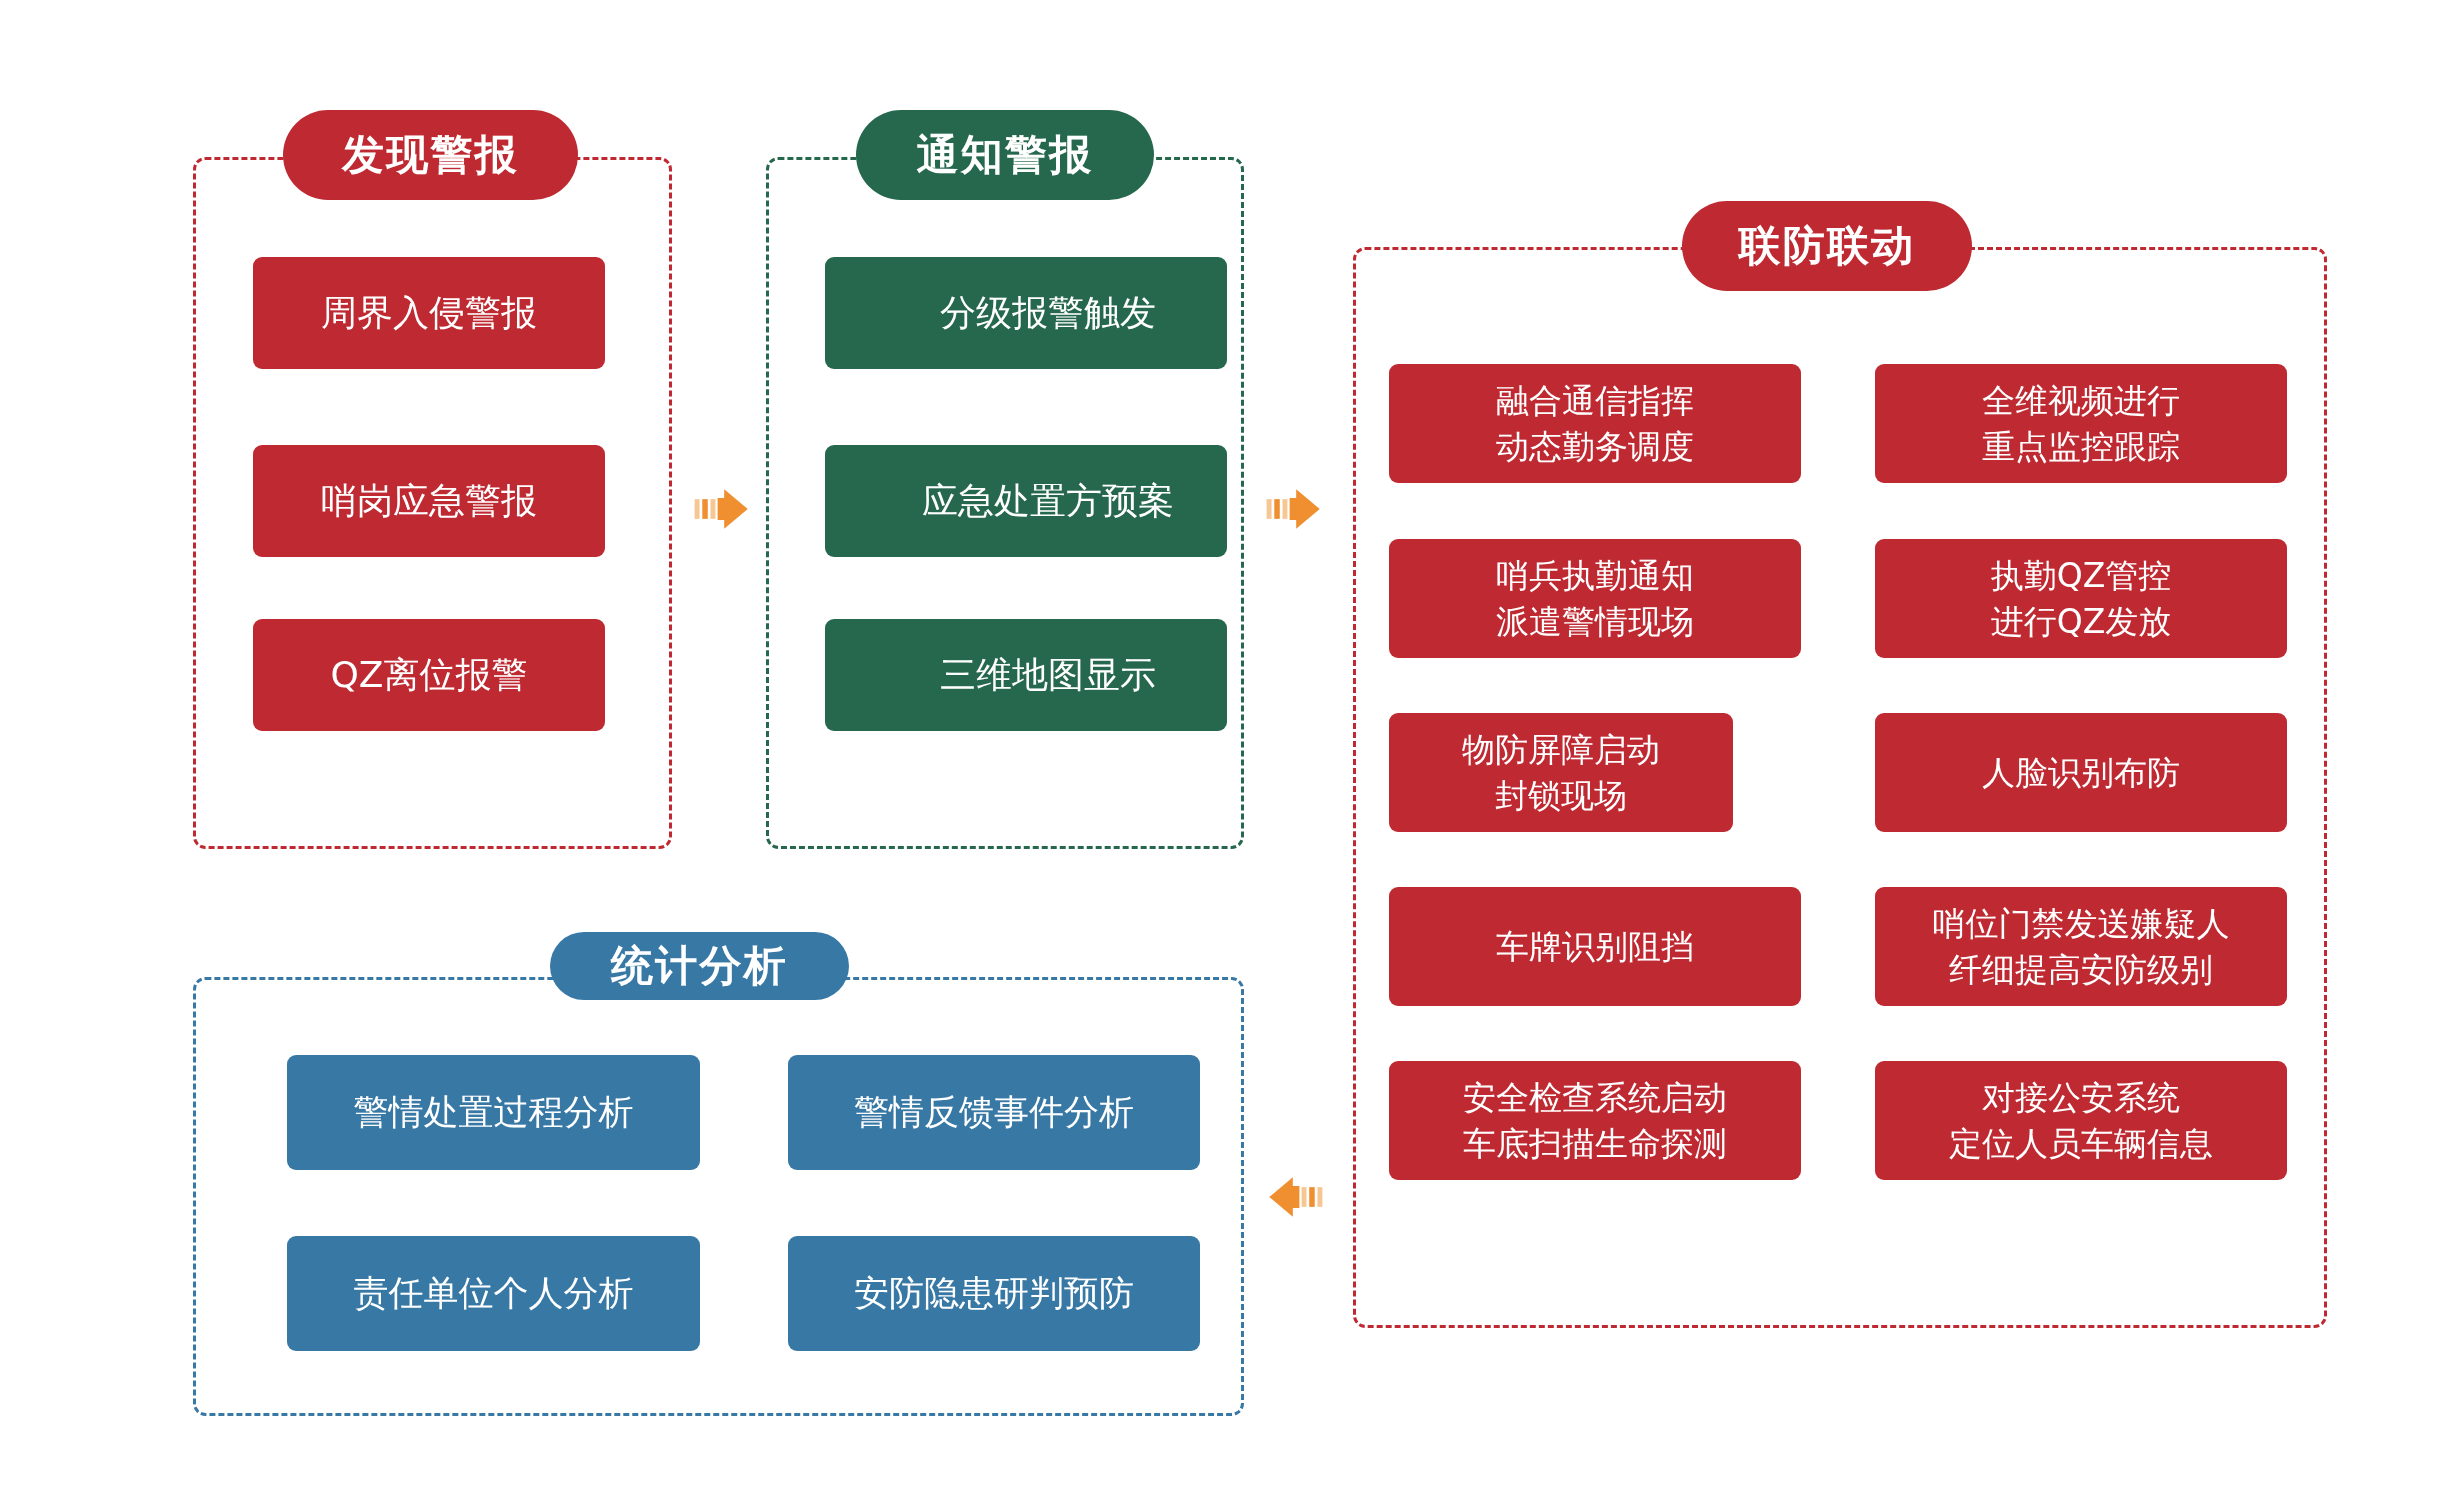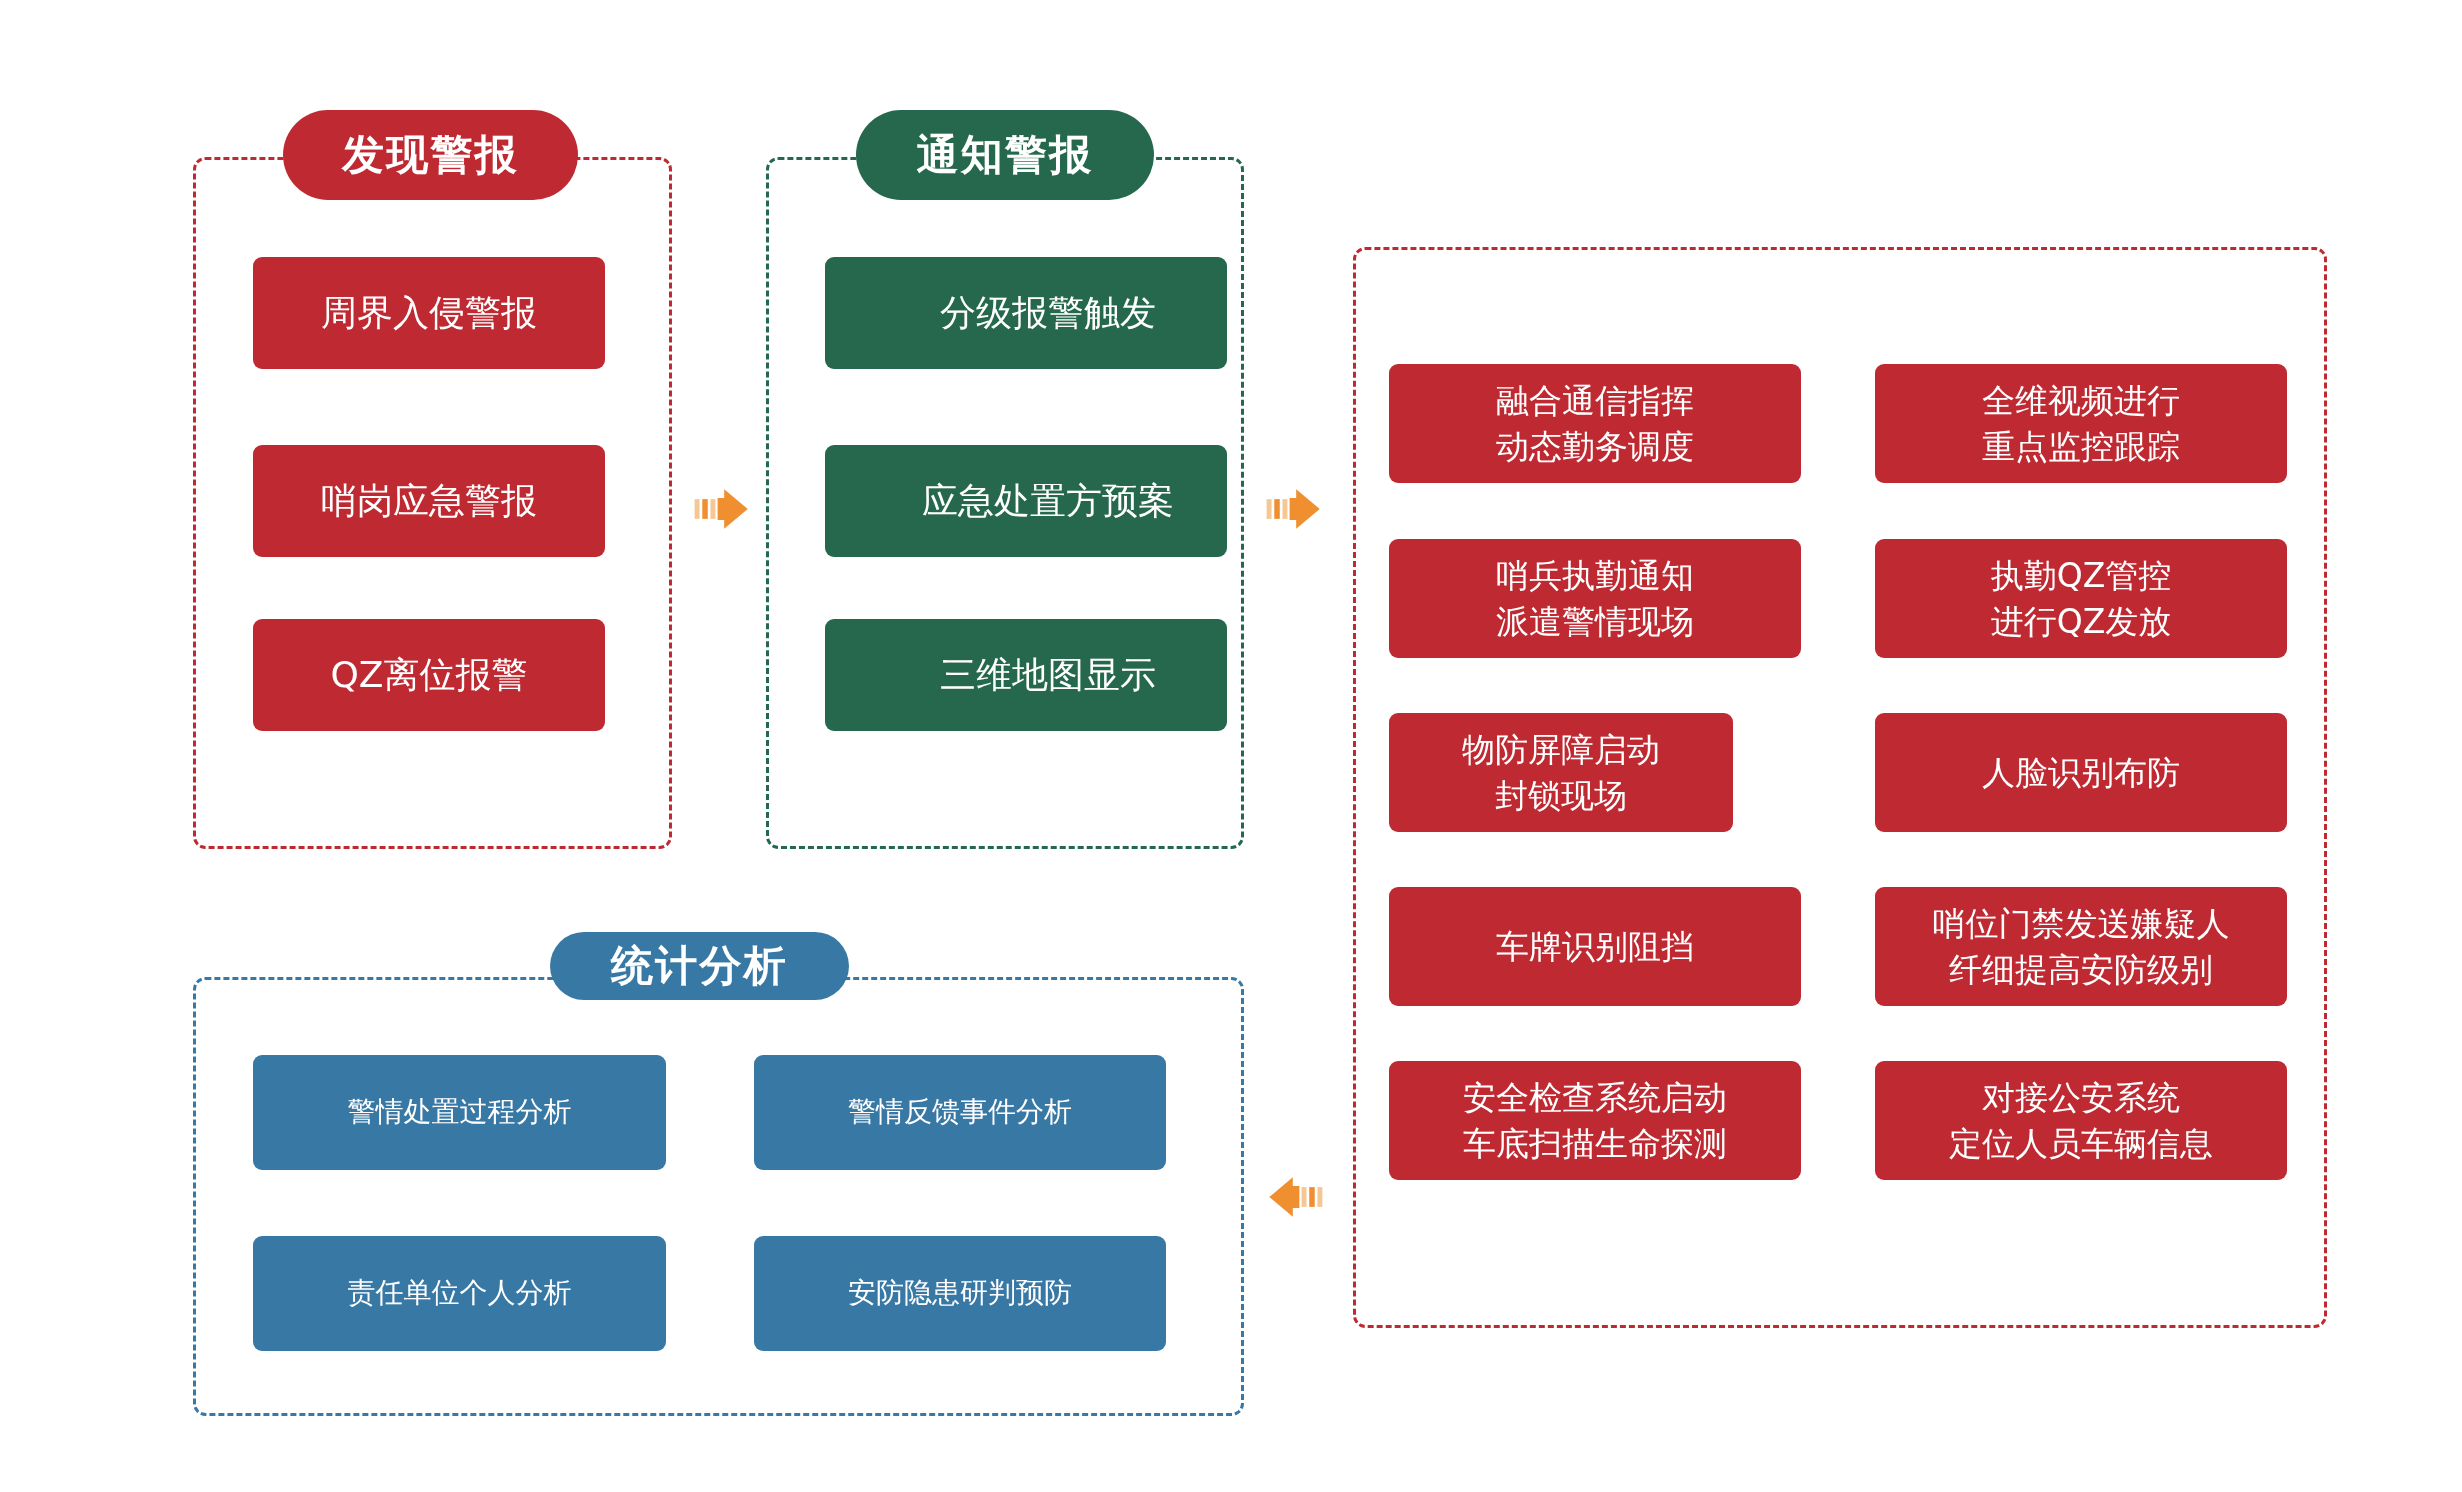--- a/index.html
+++ b/index.html
@@ -28,21 +28,21 @@
   .pill.blue{background:var(--blue);}
   .block{
     position:absolute;border-radius:9px;display:flex;align-items:center;justify-content:center;
     color:#fff;text-align:center;white-space:pre-line;z-index:2;line-height:1.38;
   }
   .block.red{background:var(--red);}
   .block.green{background:var(--green);padding-left:44px;}
   .block.blue{background:var(--blue);}
   .fs-a{font-size:36px;}
   .fs-b{font-size:33px;}
-  .fs-c{font-size:28px;}
+  .fs-c{font-size:35px;margin-left:34px;}
   .arrow{position:absolute;z-index:2;}
   .arrow svg{display:block;width:100%;height:100%;}
   .arrow.mirror svg{transform:scaleX(-1);}
   .sd{fill:var(--orange);}
   .lt{fill:var(--orange-light);}
 </style>
 </head>
 <body>
 
 <div class="canvas">
@@ -71,20 +71,21 @@
   <div class="arrow" style="left:1266px;top:486px;width:56px;height:46px;">
     <svg viewBox="0 0 100 84" xmlns="http://www.w3.org/2000/svg" aria-hidden="true">
       <rect class="lt" x="0" y="24" width="9" height="36"></rect>
       <rect class="sd" x="14" y="24" width="10" height="36"></rect>
       <rect class="lt" x="29" y="24" width="9" height="36"></rect>
       <path class="sd" d="M42 22 h12 V6 L97 42 L54 78 V62 H42 z"></path>
     </svg>
   </div>
 
   <div class="gbox red" style="left:1353px;top:247px;width:968px;height:1075px;"></div>
+  <div class="pill red" style="left:1682px;top:201px;width:290px;height:90px;">联防联动</div>
 
   <div class="block red fs-b" style="left:1389px;top:364px;width:412px;height:119px;">融合通信指挥
 动态勤务调度</div>
   <div class="block red fs-b" style="left:1389px;top:539px;width:412px;height:119px;">哨兵执勤通知
 派遣警情现场</div>
   <div class="block red fs-b" style="left:1389px;top:713px;width:344px;height:119px;">物防屏障启动
 封锁现场</div>
   <div class="block red fs-b" style="left:1389px;top:887px;width:412px;height:119px;">车牌识别阻挡</div>
   <div class="block red fs-b" style="left:1389px;top:1061px;width:412px;height:119px;">安全检查系统启动
 车底扫描生命探测</div>

